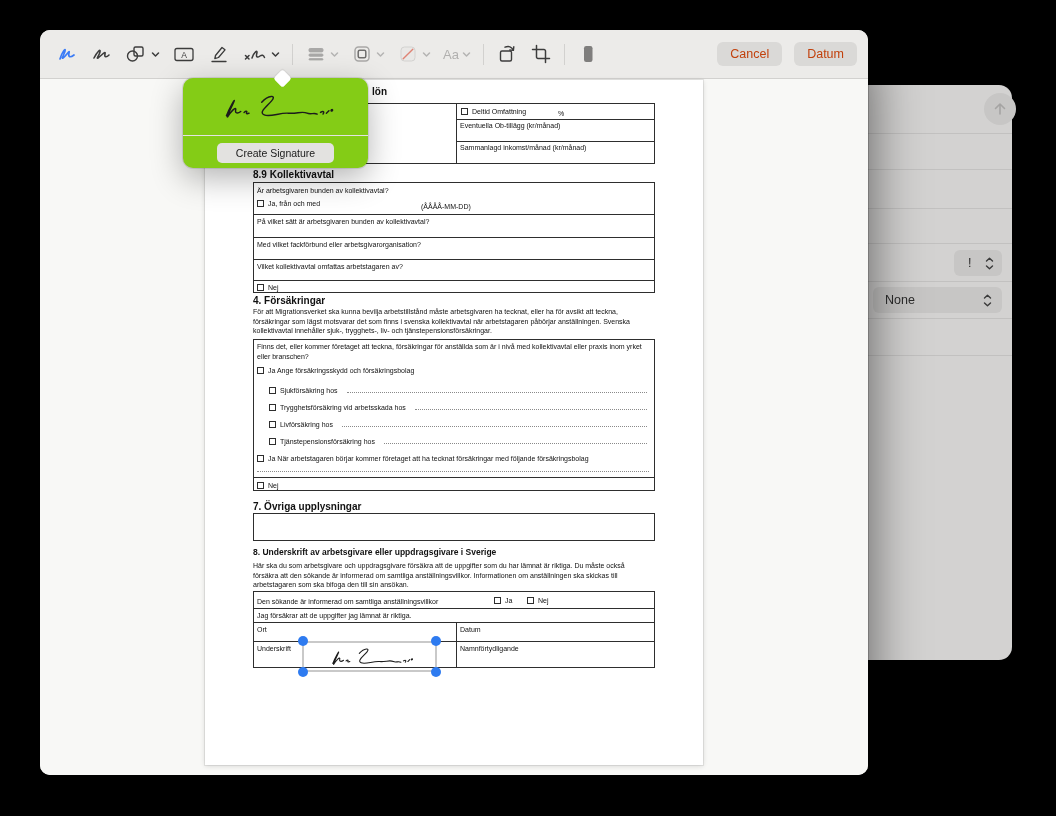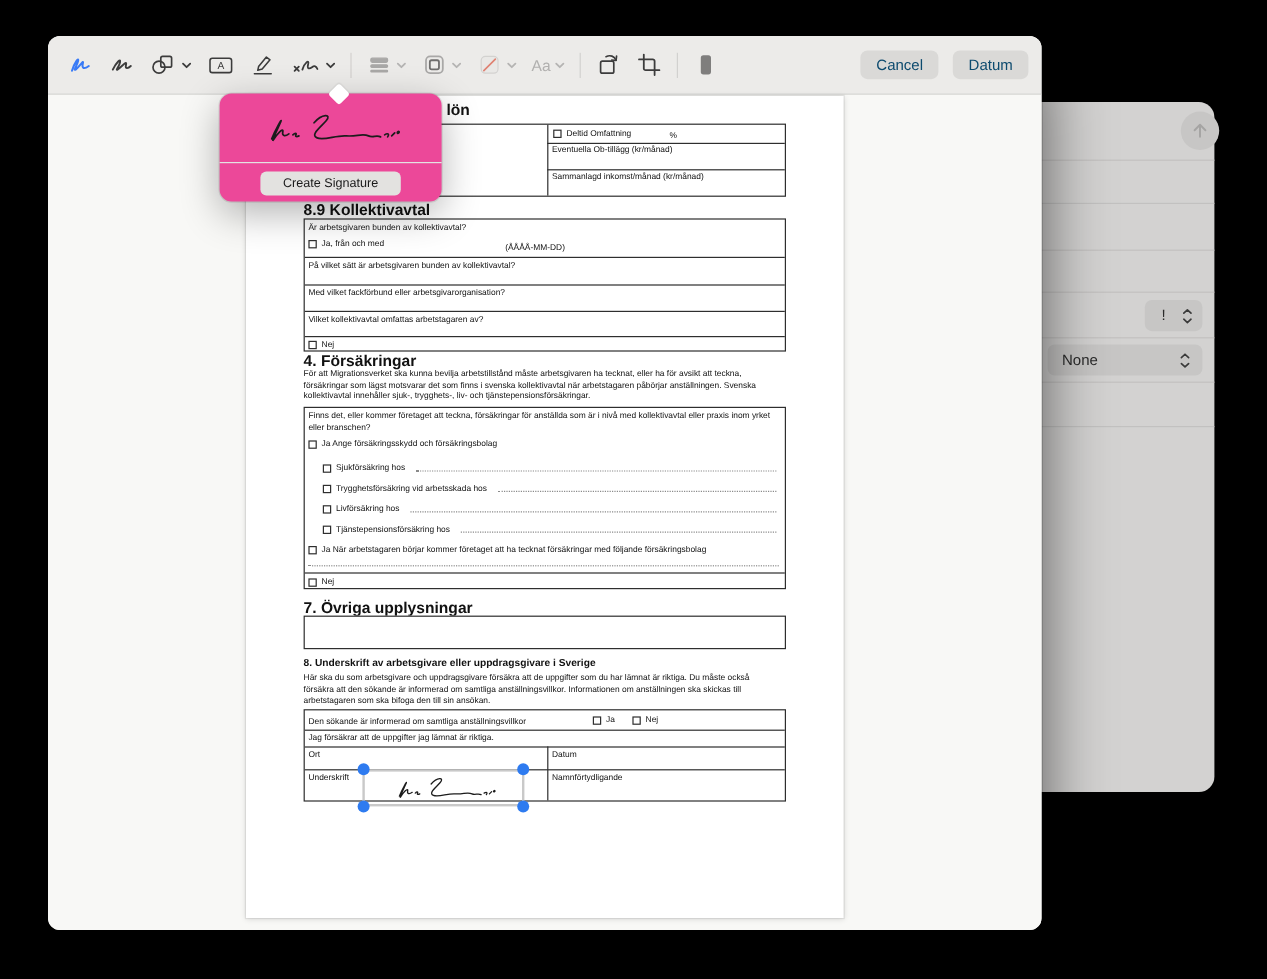--- a/index.html
+++ b/index.html
@@ -23,49 +23,49 @@
   
   .mk-window { position:absolute; left:40px; top:30px; width:828px; height:745px;
                background:#f8f8f6; border-radius:10px; z-index:2; overflow:hidden;
                box-shadow:0 22px 55px rgba(0,0,0,.6), 0 0 0 1px rgba(0,0,0,.18); }
   .toolbar { position:absolute; left:0; top:0; right:0; height:49px; background:#ecebe9;
              border-bottom:1px solid #d2d1cf; display:flex; align-items:center;
              padding:0 11px 0 16px; gap:12px; }
   .tool { display:flex; align-items:center; gap:3px; background:none; border:none; padding:0; }
   .tb-sep { width:1px; height:21px; background:#d2d1cf; flex:none; }
   .aa { font-size:13px; color:#b1b0af; }
-  .btn { height:24px; border:none; border-radius:6px; background:#dad9d7; color:#0c4a6e;
+  .btn { height:24px; border:none; border-radius:6px; background:#dad9d7; color:#c2410c;
          font-size:12.5px; font-family:"Liberation Sans",sans-serif; padding:0 13px; }
   .btn-cancel { margin-left:auto; }
 
   
   .content { position:absolute; inset:49px 0 0 0; background:#f8f8f6; }
   .page { position:absolute; left:165px; top:1px; width:498px; height:685px; background:#fff;
           box-shadow:0 0 0 1px rgba(0,0,0,.07), 0 1px 5px rgba(0,0,0,.14);
           color:#111; font-size:7px; line-height:9px; }
   .abs { position:absolute; white-space:nowrap; }
   .wrap { position:absolute; white-space:normal; line-height:9.5px; }
-  .h1 { font-weight:bold; font-size:13px; }
+  .h1 { font-weight:bold; font-size:10px; }
   .h1b { font-weight:bold; font-size:8.5px; }
   .tbl { position:absolute; border:1px solid #2e2e2e; background:#fff; }
   .hline { position:absolute; height:1px; background:#2e2e2e; }
   .vline { position:absolute; width:1px; background:#2e2e2e; }
   .cb { width:7px; height:7px; border:1px solid #2e2e2e; background:#fff; flex:none; display:inline-block; }
   .cbrow { position:absolute; display:flex; align-items:center; gap:4px; white-space:nowrap; }
   .dotline { flex:1; height:1px; border-bottom:1px dotted #8a8a8a; margin:0 2px 0 5px; transform:translateY(2px); }
 
   
   .sig-ann { position:absolute; left:97px; top:561px; width:135px; height:31px;
              border:2px solid #c9c9c9; display:flex; align-items:center; justify-content:center; }
   .handle { position:absolute; width:10px; height:10px; border-radius:50%; background:#2e7bf0; }
   .h-tl { left:-6px; top:-7px; } .h-tr { right:-6px; top:-7px; }
   .h-bl { left:-6px; bottom:-7px; } .h-br { right:-6px; bottom:-7px; }
 
   
-  .popover { position:absolute; left:143px; top:48px; width:185px; height:90px; background:#ec4899;
+  .popover { position:absolute; left:143px; top:48px; width:185px; height:90px; background:#84cc16;
              border-radius:10px; z-index:5;
              box-shadow:0 10px 32px rgba(0,0,0,.3), 0 0 0 1px rgba(0,0,0,.09); }
   .pop-arrow { position:absolute; top:-6px; left:93px; width:13px; height:13px; background:#fff;
                transform:rotate(45deg); border-radius:2.5px; box-shadow:-1px -1px 1px rgba(0,0,0,.06); }
   .pop-sig { position:absolute; left:0; top:0; right:0; height:57px; display:flex;
              align-items:center; justify-content:center; }
   .pop-div { position:absolute; left:0; right:0; top:57px; height:1px; background:#e4e3e2; }
   .create-btn { position:absolute; left:34px; top:65px; width:117px; height:20px; background:#e3e2e0;
                 border:none; border-radius:5px; font-size:10.5px; color:#1a1a1a;
                 font-family:"Liberation Sans",sans-serif; }

